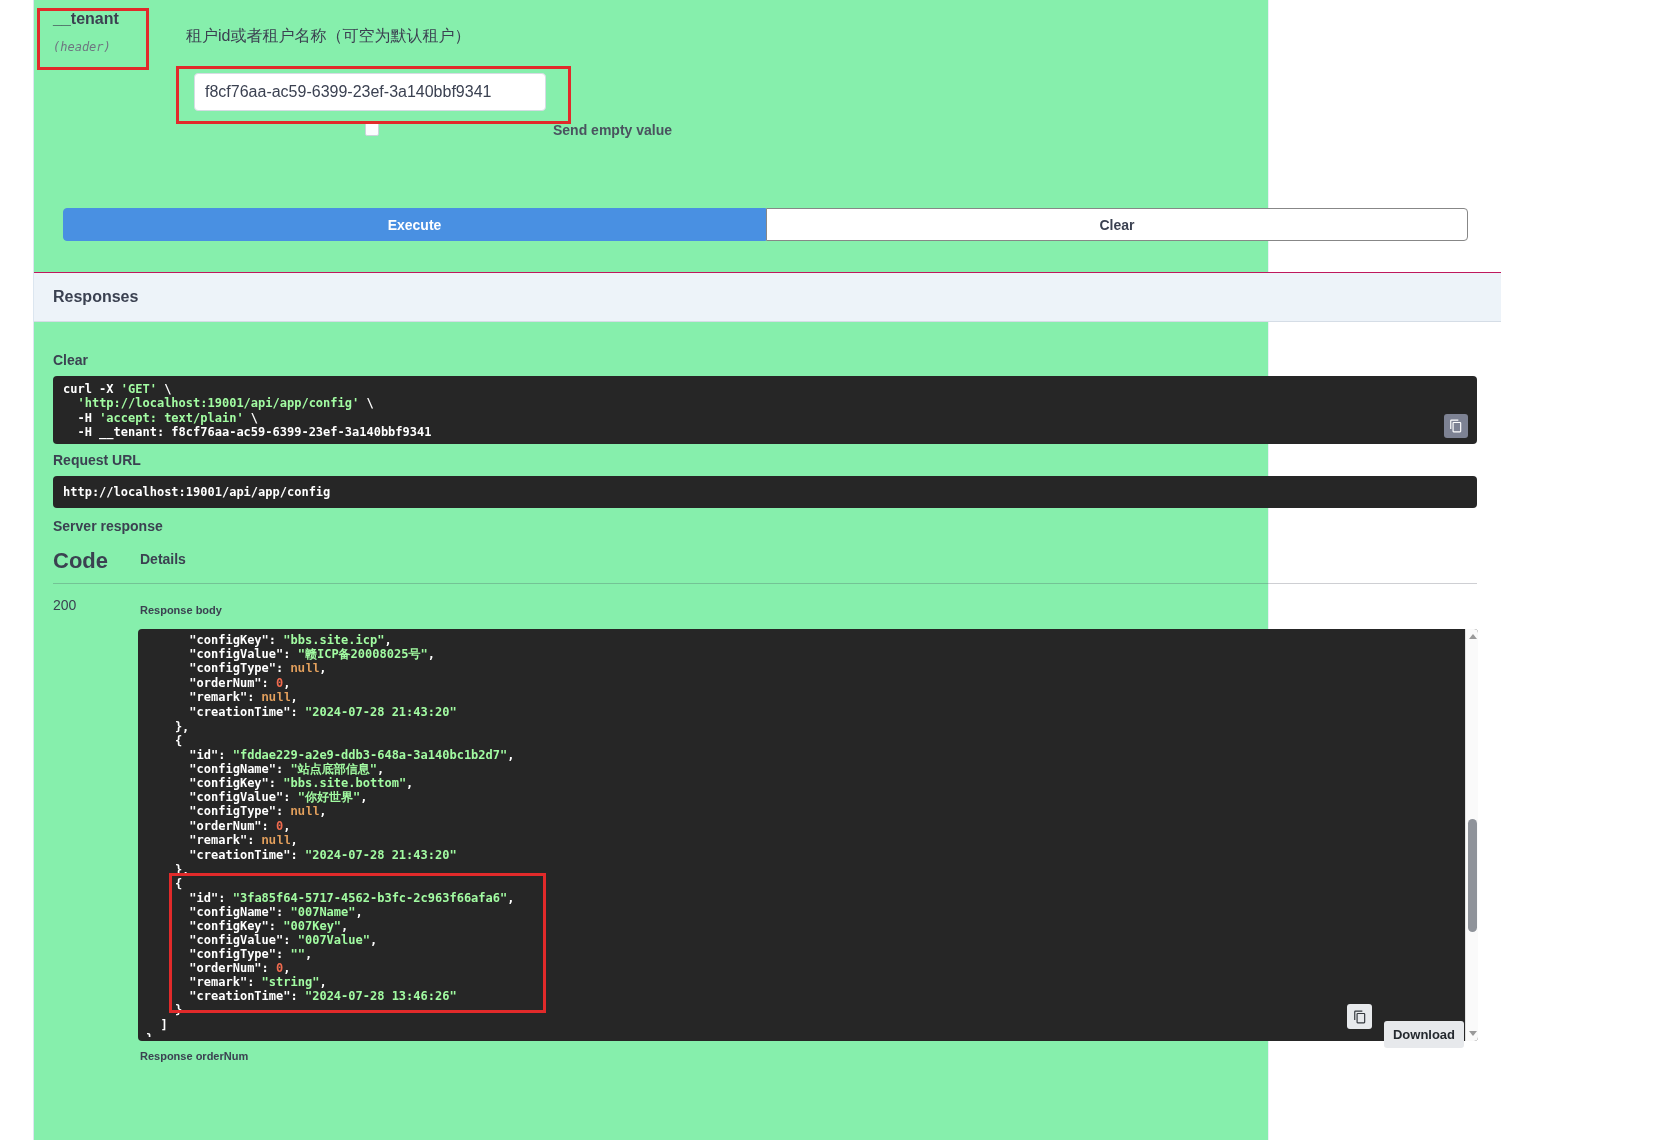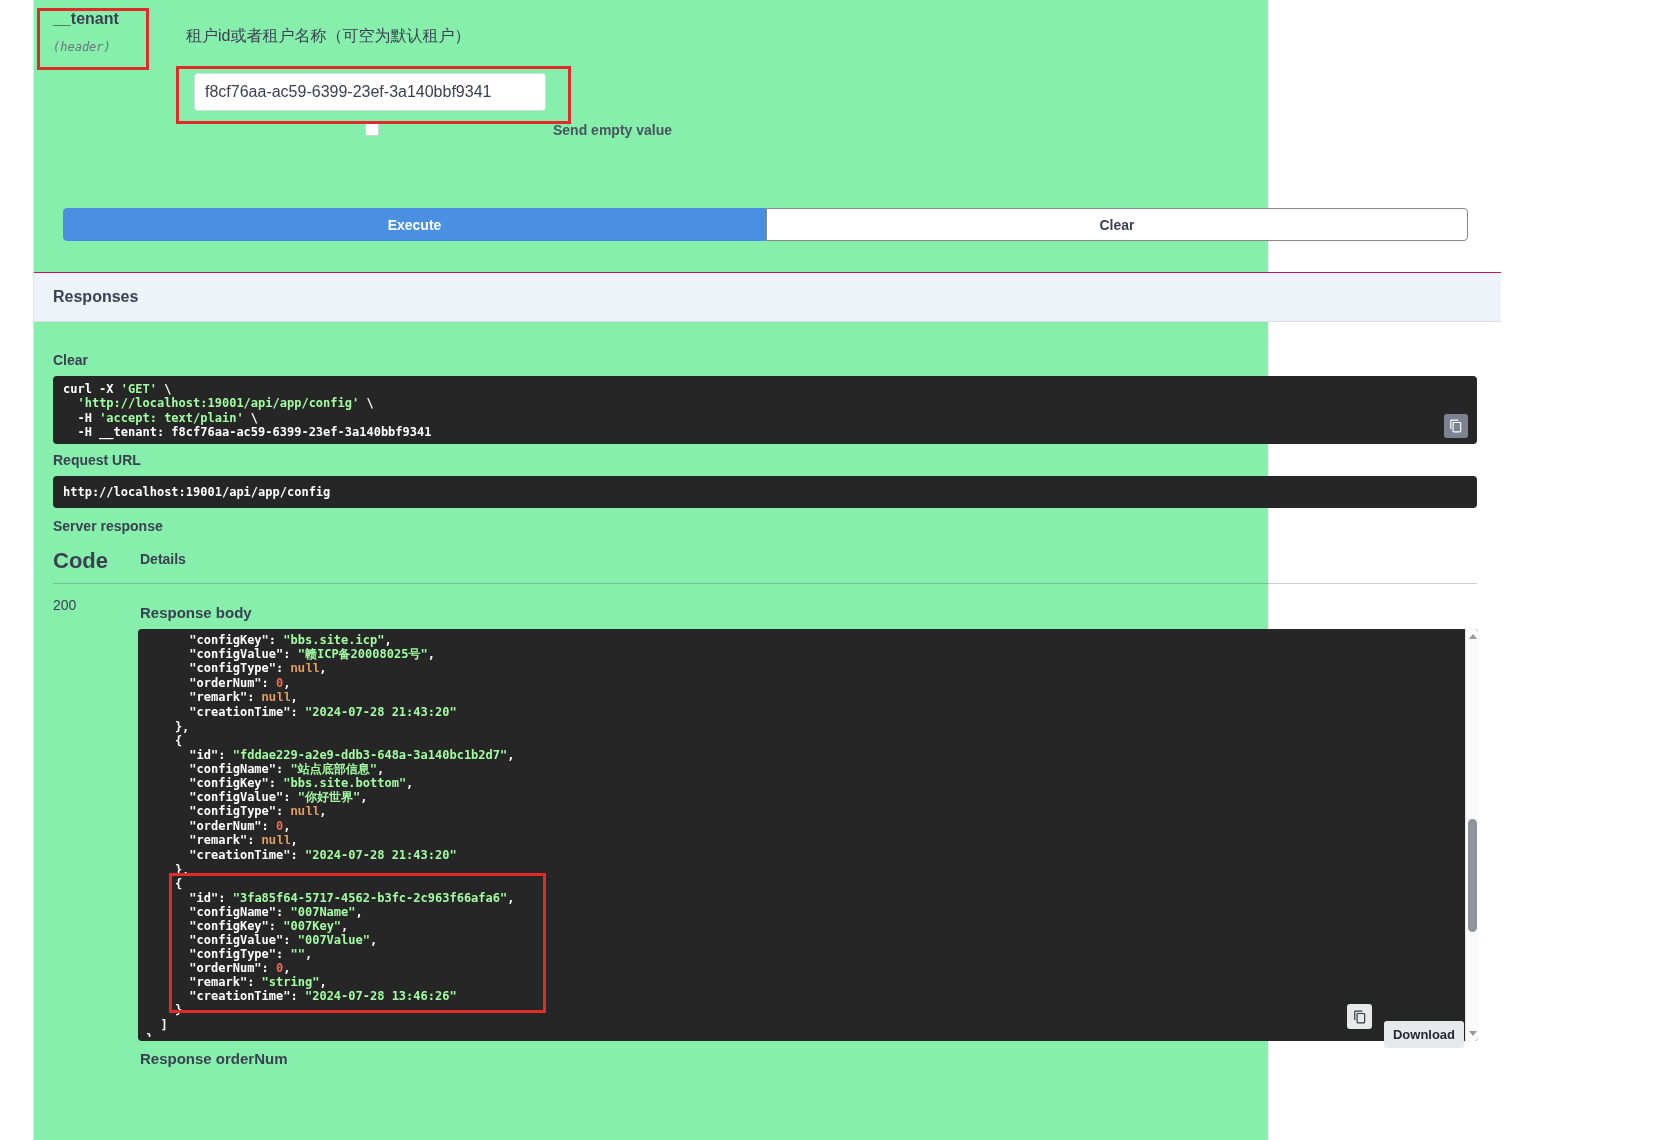--- a/index.html
+++ b/index.html
@@ -43,21 +43,21 @@
 
   
   .sec-label   { font-size:14px; font-weight:700; color:#3b4151; }
   .curl-label          { left:19px;  top:352px; }
   .request-url-label   { left:19px;  top:452px; }
   .server-resp-label   { left:19px;  top:518px; }
   .code-header         { left:19px;  top:548px; font-size:22px; font-weight:700; color:#3b4151; }
   .details-header      { left:106px; top:551px; }
   .table-divider       { left:19px;  top:583px; width:1424px; height:0; border-top:1px solid rgba(59,65,81,.25); }
   .status-code         { left:19px;  top:597px; font-size:14px; color:#3b4151; }
-  .small-label { font-size:15px; font-weight:700; color:#3b4151; }
+  .small-label { font-size:11px; font-weight:700; color:#3b4151; }
   .response-body-label    { left:106px; top:604px; }
   .response-headers-label { left:106px; top:1050px; }
 
   
   .codefont { font-family:"DejaVu Sans Mono", monospace; font-size:12px; font-weight:600; color:#fff; white-space:pre; }
   .curl-block { left:19px; top:376px; width:1424px; height:68px; background:#262626; border-radius:4px; }
   .curl-code  { position:absolute; left:10px; top:6px; right:40px; bottom:4px; line-height:14.3px; overflow:hidden; }
   .url-block  { left:19px; top:476px; width:1424px; height:32px; background:#262626; border-radius:4px;
                 display:flex; align-items:center; padding:0 10px; }
   .body-block { left:104px; top:629px; width:1340px; height:412px; background:#262626; border-radius:4px; }

